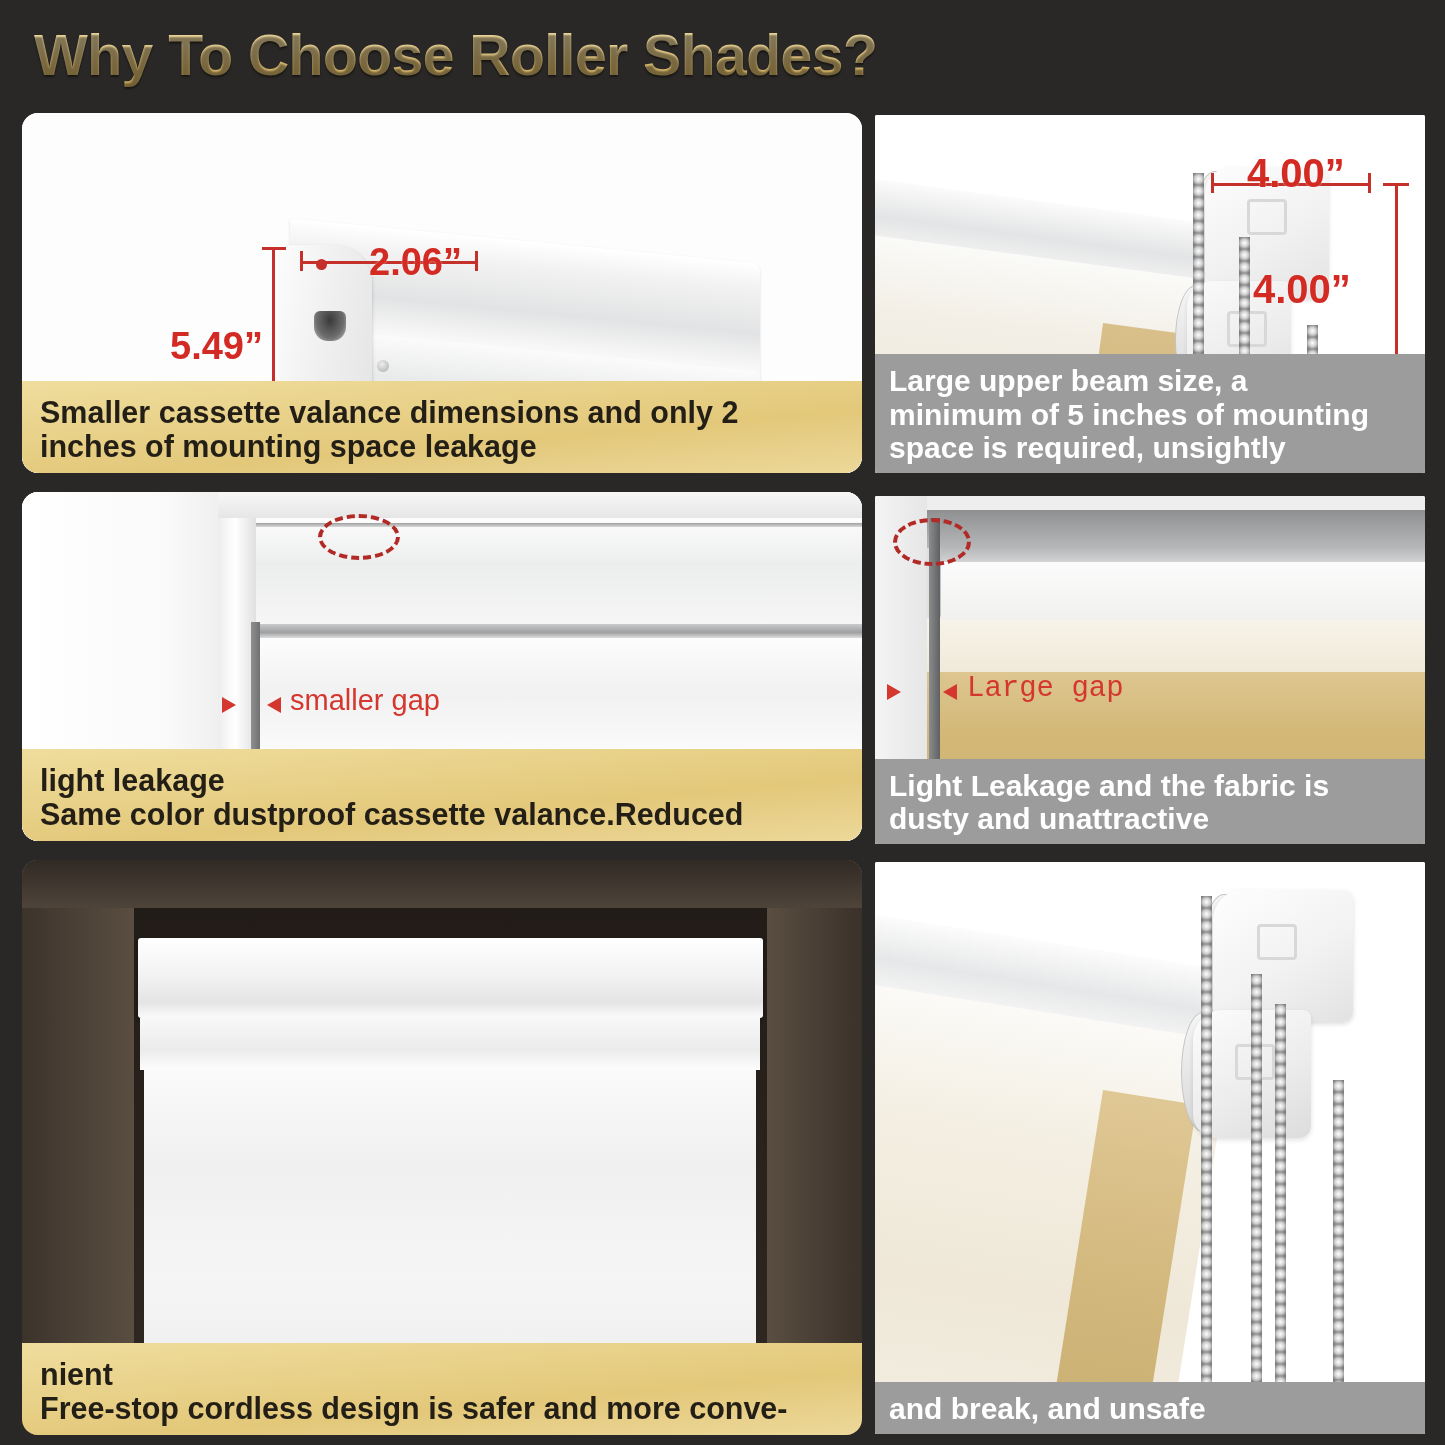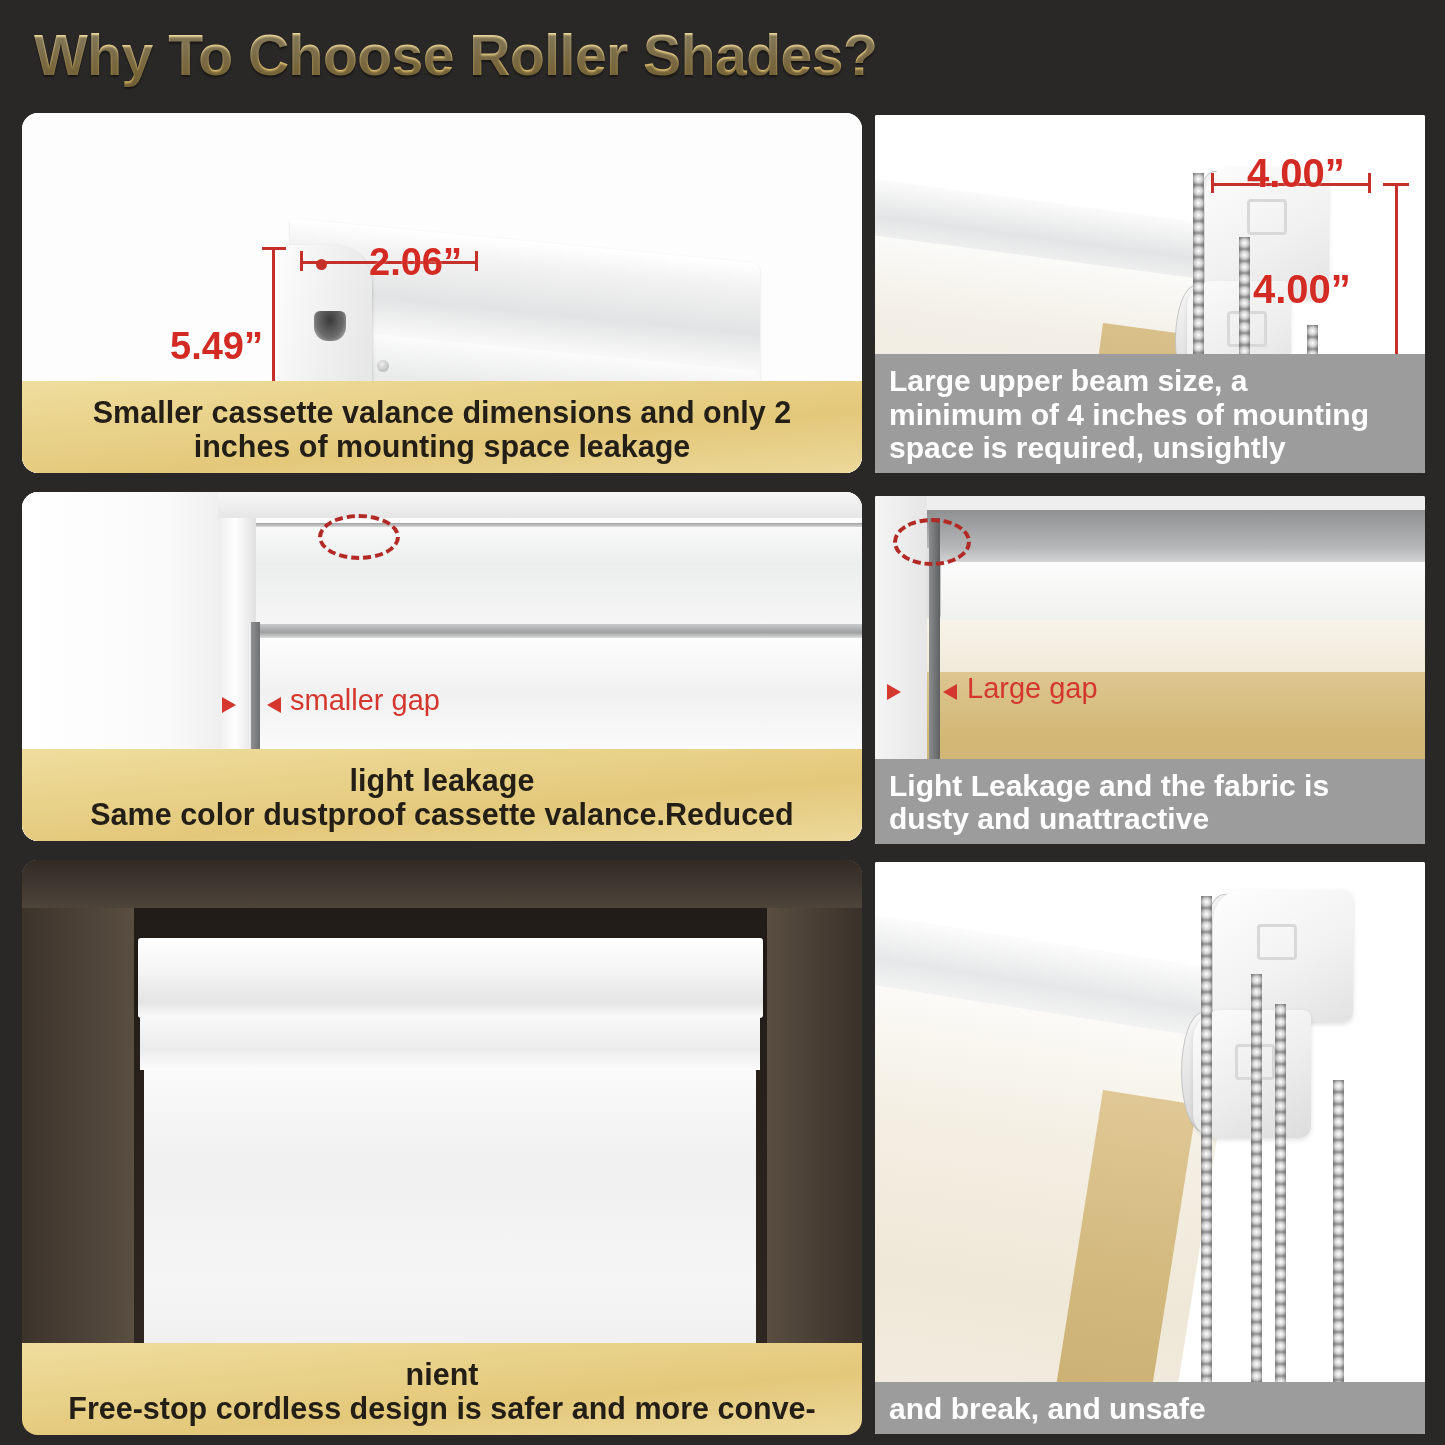--- a/index.html
+++ b/index.html
@@ -66,21 +66,20 @@
     padding: 14px 18px 10px 18px;
     font-weight: bold;
     line-height: 1.12;
   }
   .caption.gold {
     background: linear-gradient(175deg,#f0dd9e 0%,#e9d38c 30%,#e3c87a 62%,#ecd89a 100%);
     color: #231f16;
     font-size: 30.5px;
     border-bottom-left-radius: 16px;
     border-bottom-right-radius: 16px;
-    text-align: center;
   }
   .caption.gray {
     background: #9c9c9c;
     color: #ffffff;
     font-size: 30px;
     padding: 10px 14px 8px 14px;
   }
 
   .cap-line { display: block; white-space: nowrap; }
 
@@ -484,21 +483,21 @@
     <div class="dim-line v" style="left:493px; top:58px; height:20px;"></div>
     <div class="dim" style="left:372px; top:36px; font-size:40px;">4.00”</div>
 
     <div class="dim-line v" style="left:520px; top:68px; height:218px;"></div>
     <div class="dim-line h" style="left:508px; top:68px; width:26px;"></div>
     <div class="dim-line h" style="left:508px; top:284px; width:26px;"></div>
     <div class="dim" style="left:378px; top:152px; font-size:40px;">4.00”</div>
   </div>
   <div class="caption gray">
     <span class="cap-line">Large upper beam size, a</span>
-    <span class="cap-line">minimum of 4 inches of mounting</span>
+    <span class="cap-line">minimum of 5 inches of mounting</span>
     <span class="cap-line">space is required, unsightly</span>
   </div>
 </div>
 
 <div class="panel left row2">
   <div class="photo" style="height:352px;">
     <div class="p3-bg"></div>
     <div class="p3-wall"></div>
     <div class="p3-shade1"></div>
     <div class="p3-rail"></div>
@@ -514,21 +513,21 @@
     <div class="arrow-l" style="left:245px; top:205px;"></div>
     <div class="annot" style="left:268px; top:192px;">smaller gap</div>
   </div>
   <div class="caption gold">
     <span class="cap-line">light leakage</span>
     <span class="cap-line">Same color dustproof cassette valance.Reduced</span>
   </div>
 </div>
 
 <div class="panel right row2">
-  <div class="photo" style="height:348px;">
+  <div class="photo" style="height:348px;font-family:Liberation Mono, monospace;">
     <div class="p4-bg"></div>
     <div class="p4-dark"></div>
     <div class="p4-white"></div>
     <div class="p4-cream"></div>
     <div class="p4-tan"></div>
     <div class="p4-wall"></div>
     <div class="p4-clip"></div>
     <div class="p4-gapbar"></div>
 
     <div class="dash-ellipse" style="left:18px; top:22px; width:78px; height:48px;"></div>

